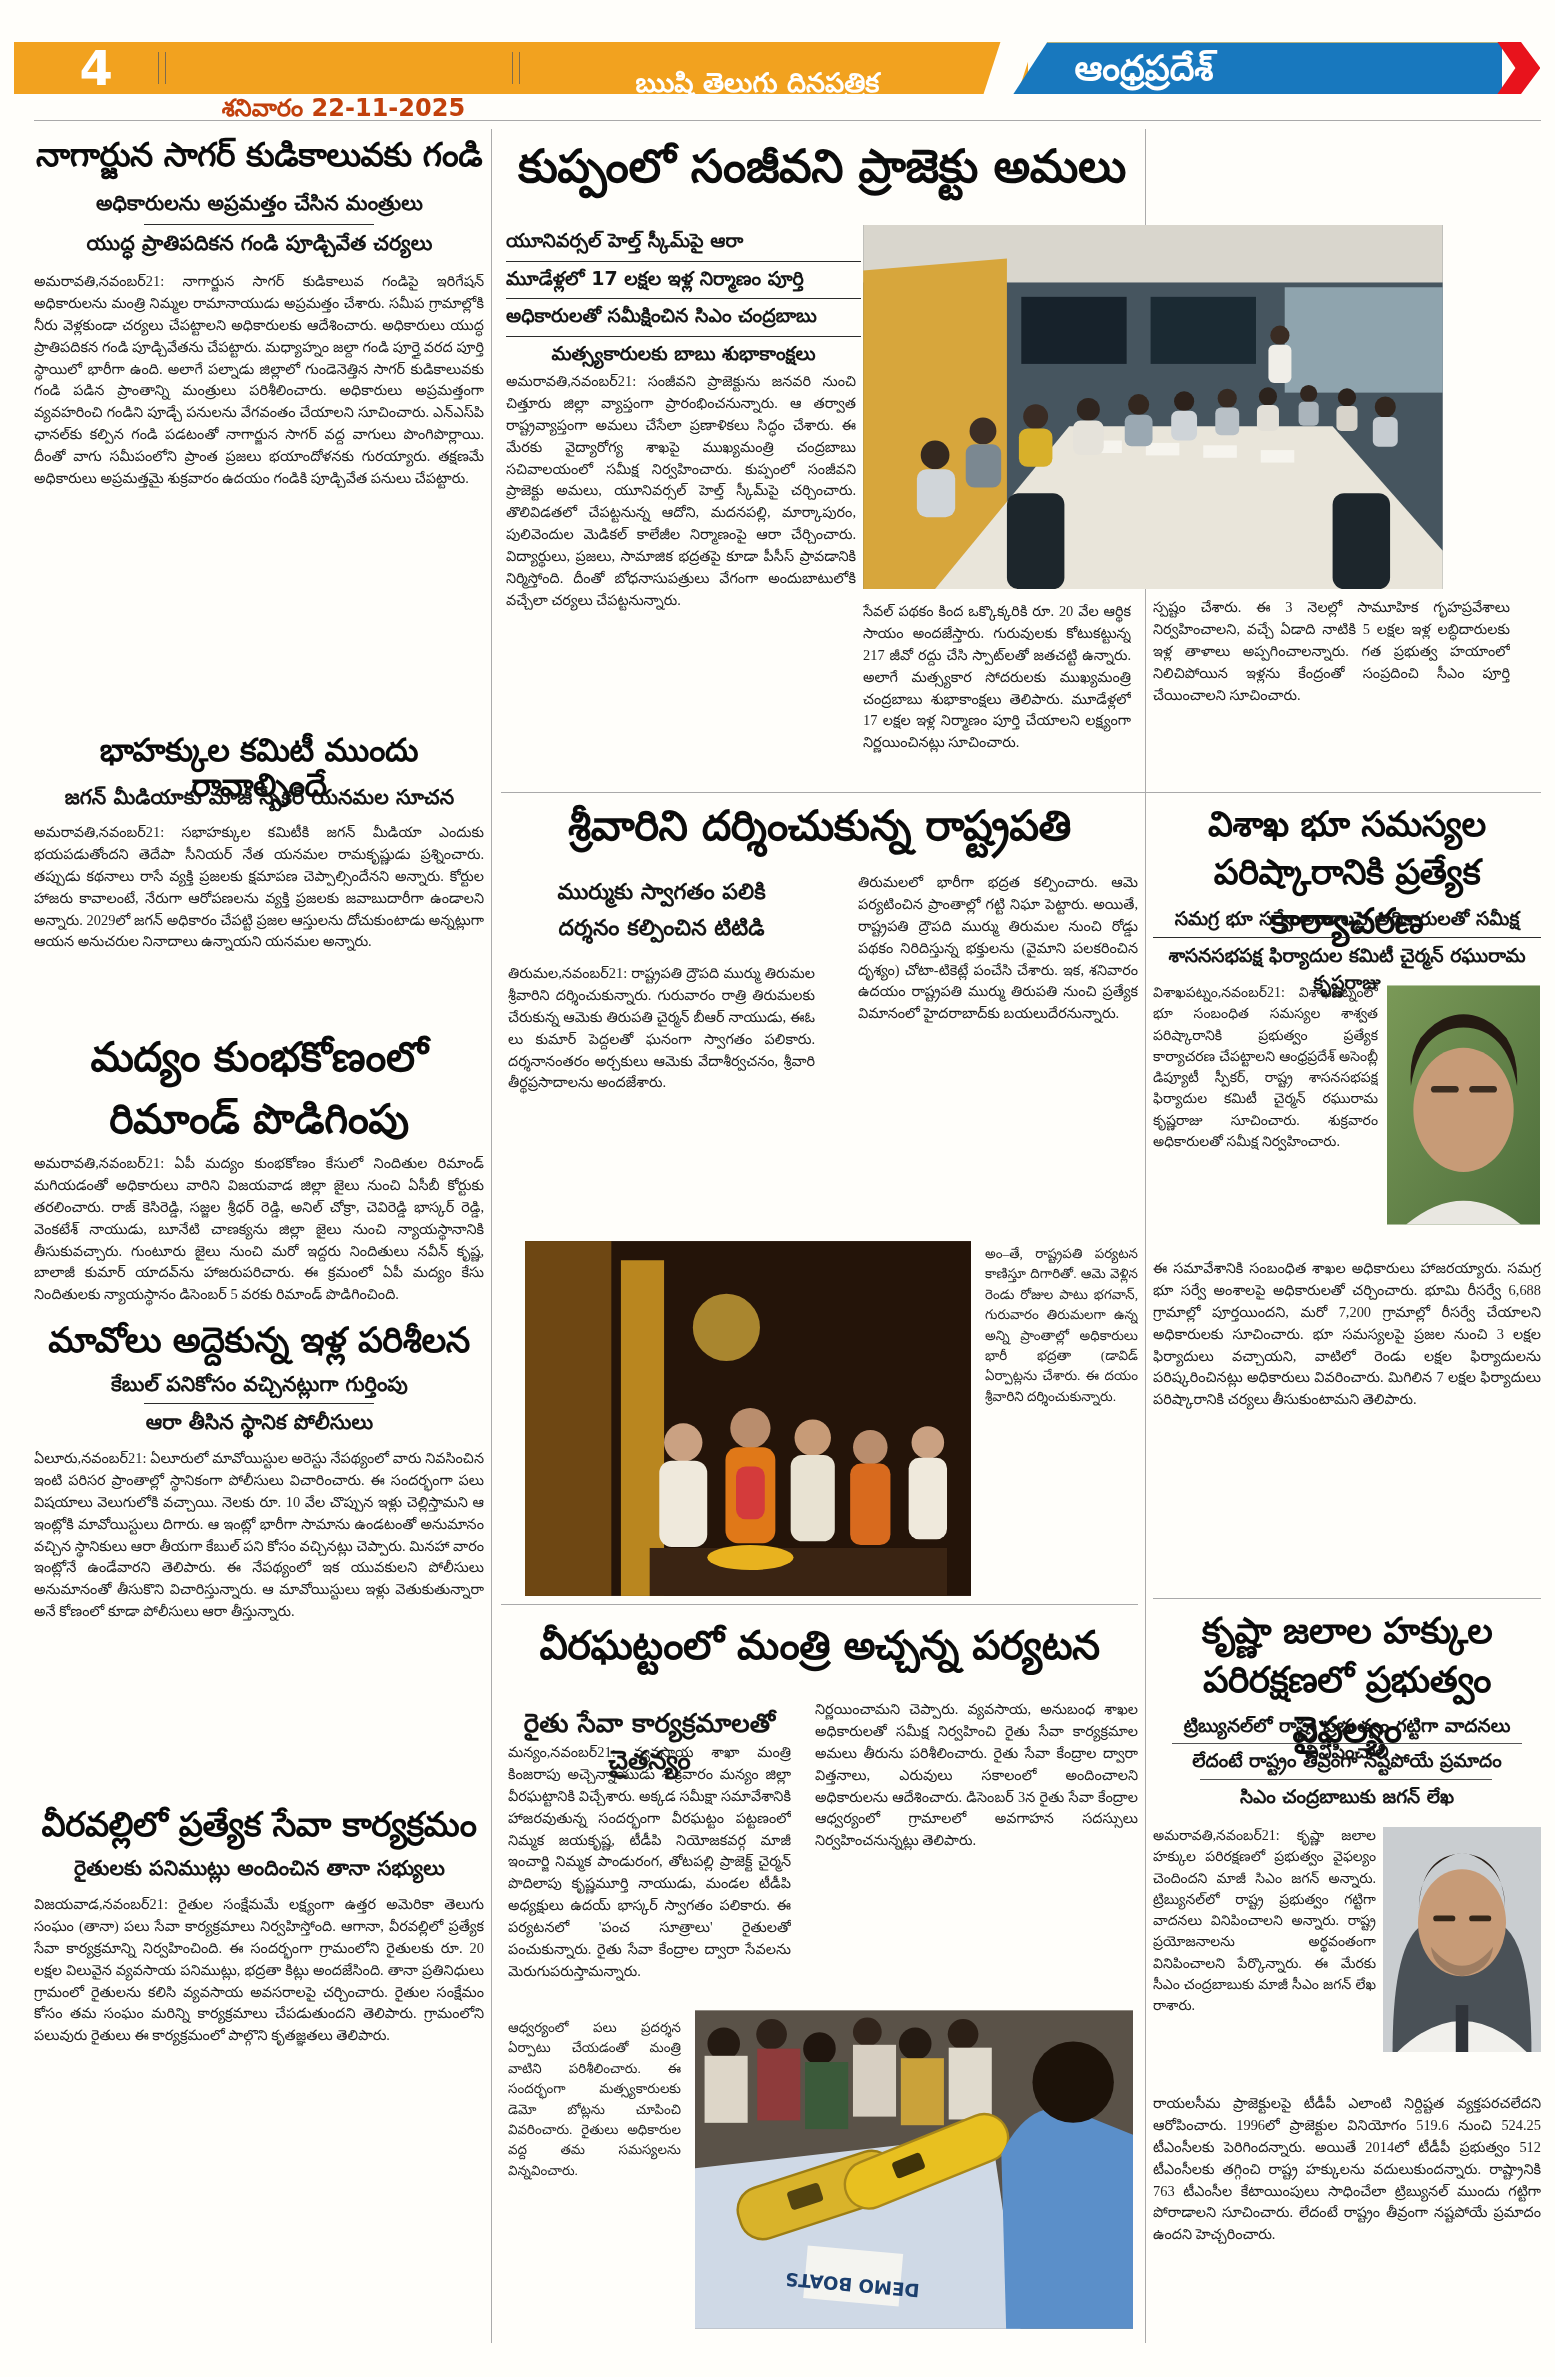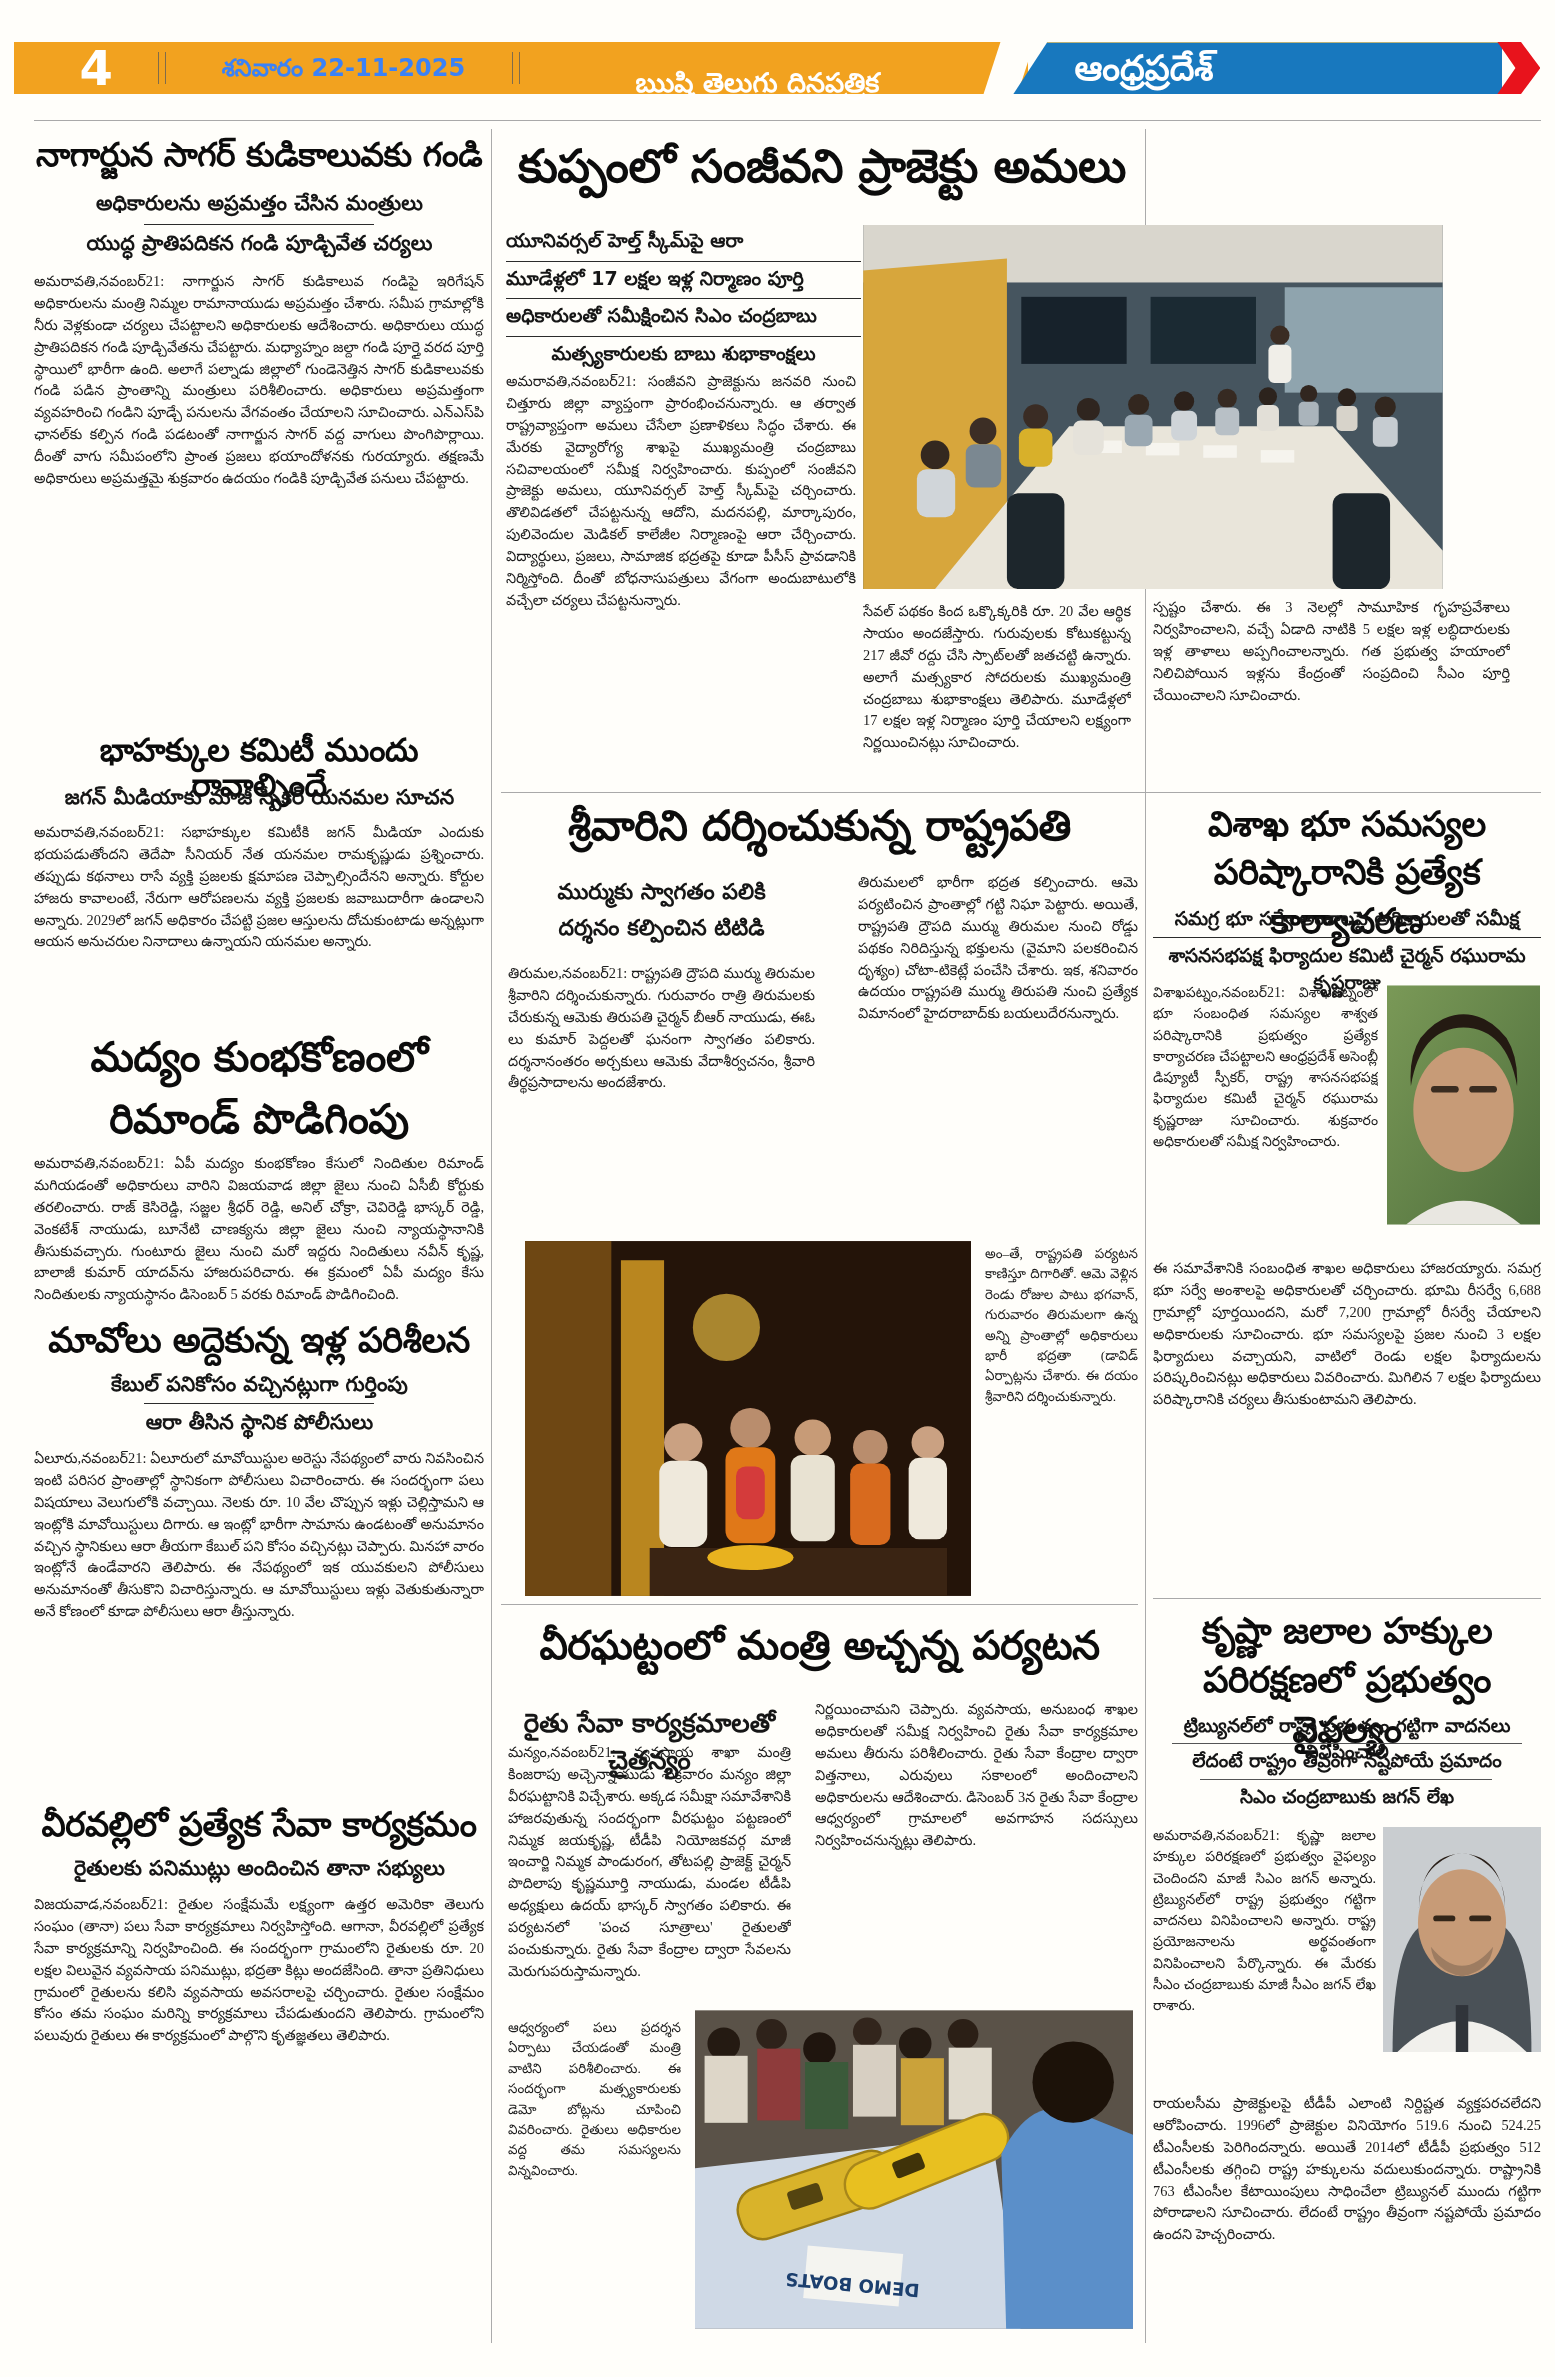--- a/index.html
+++ b/index.html
@@ -8,21 +8,21 @@
     position:relative; width:1555px; height:2377px; margin:0 auto;
     background:#fffefa; color:#141414; overflow:hidden;
     font-family:"Liberation Serif", serif;
   }
   .abs { position:absolute; }
   
   .hdr-orange { background:#f2a21f; }
   .hdr-blue   { background:#1878be; clip-path:polygon(34px 0,100% 0,100% 100%,0 100%); }
   .hdr-gap    { background:#fffefa; transform:skewX(-18deg); }
   .hdr-num    { color:#fff; font-family:"DejaVu Sans",sans-serif; font-weight:700; font-size:48px; line-height:52px; }
-  .hdr-date   { color:#3b82f6; font-family:"DejaVu Sans",sans-serif; font-weight:700; font-size:24px; line-height:52px; text-align:center; }
+  .hdr-date   { color:#c2410c; font-family:"DejaVu Sans",sans-serif; font-weight:700; font-size:24px; line-height:52px; text-align:center;margin-top:40px; }
   .hdr-name   { color:#fff; font-family:"DejaVu Sans",sans-serif; font-weight:700; font-size:27px; line-height:52px; text-align:center; }
   .hdr-ap     { color:#fff; font-family:"DejaVu Sans",sans-serif; font-weight:700; font-size:35px; line-height:52px; padding-left:34px; }
   .hdr-bars   { width:7.7px; height:32px; top:10px; border-left:1.9px solid rgba(90,90,90,.75); border-right:1.9px solid rgba(90,90,90,.75); }
   .hdr-chevron{ background:#e8131c; clip-path:polygon(0 0,55% 0,100% 50%,55% 100%,0 100%,42% 50%); }
   
   .hl  { font-family:"DejaVu Sans",sans-serif; font-weight:700; text-align:center; letter-spacing:-0.5px; color:#0c0c0c; }
   .sub { font-family:"DejaVu Sans",sans-serif; font-weight:700; text-align:center; color:#161616; }
   .body-txt { font-size:14.4px; line-height:1.52; text-align:justify; color:#1b1b1b; overflow:hidden; }
   .rule-d { border-top:1.4px solid #2b2b2b; }
   .rule-l { border-top:1px solid #a9a9a9; }

